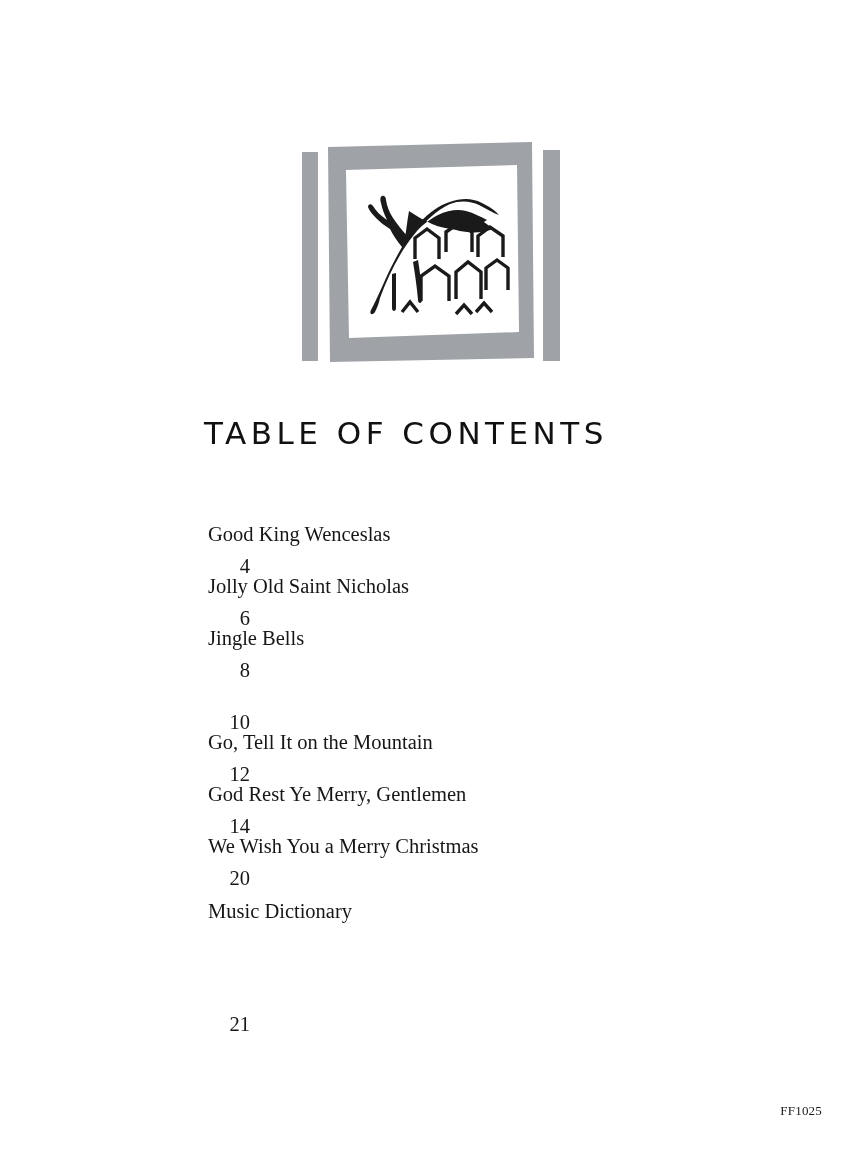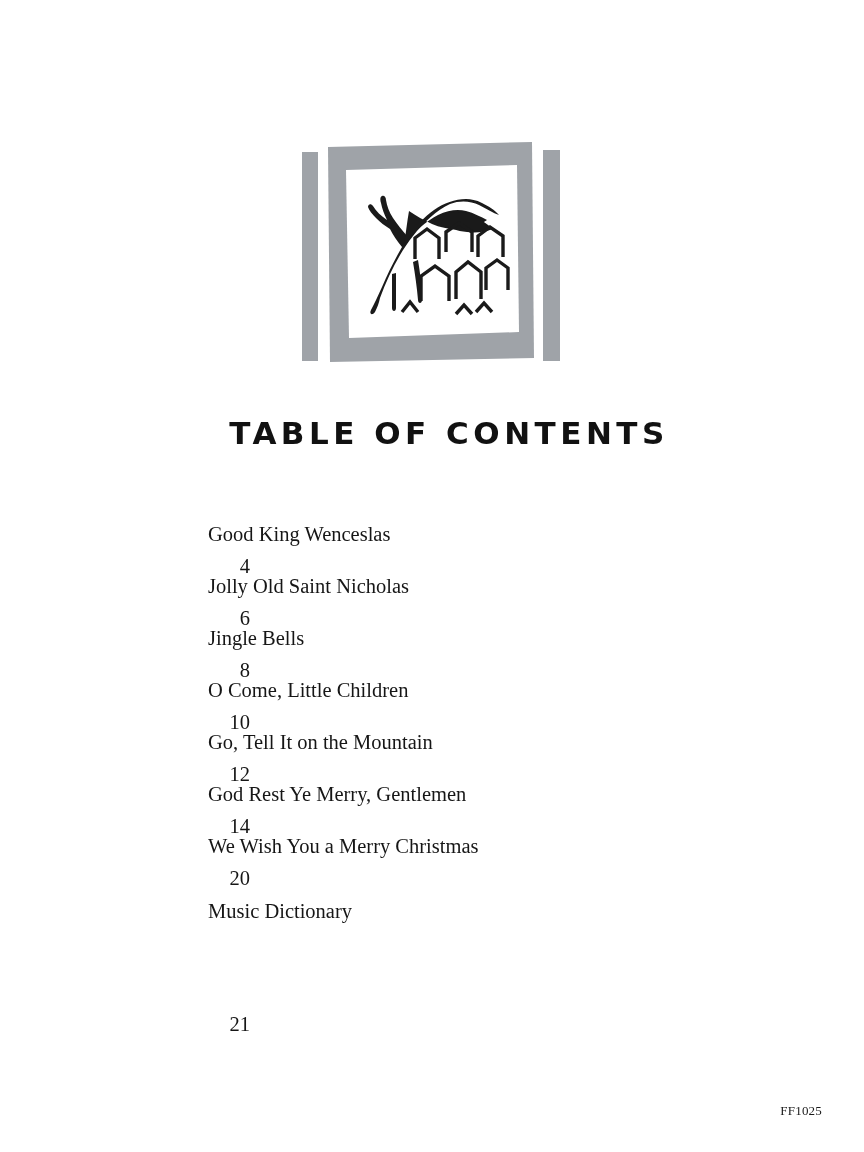--- a/index.html
+++ b/index.html
@@ -36,25 +36,24 @@
   }
 
   
   .toc-title {
     position: absolute;
     top: 415px;
     left: 0;
     width: 812px;
     text-align: center;
     font-family: "DejaVu Sans", sans-serif;
-    font-weight: 700;
+    font-weight: 400;
     font-size: 31px;
     letter-spacing: 4.5px;
     color: #111111;
-    margin-left: 43px;
   }
 
   
   .toc-list {
     position: absolute;
     left: 208px;
     top: 524px;
     width: 440px;
   }
   .toc-entry {
@@ -180,21 +179,20 @@
       <span class="entry-page">6</span>
     </div>
 
     <div class="toc-entry">
       <span class="entry-title">Jingle Bells</span>
       <span class="entry-leader"></span>
       <span class="entry-page">8</span>
     </div>
 
     <div class="toc-entry">
-      <span class="entry-title">O Come, Little Children</span>
       <span class="entry-leader"></span>
       <span class="entry-page">10</span>
     </div>
 
     <div class="toc-entry">
       <span class="entry-title">Go, Tell It on the Mountain</span>
       <span class="entry-leader"></span>
       <span class="entry-page">12</span>
     </div>
 

